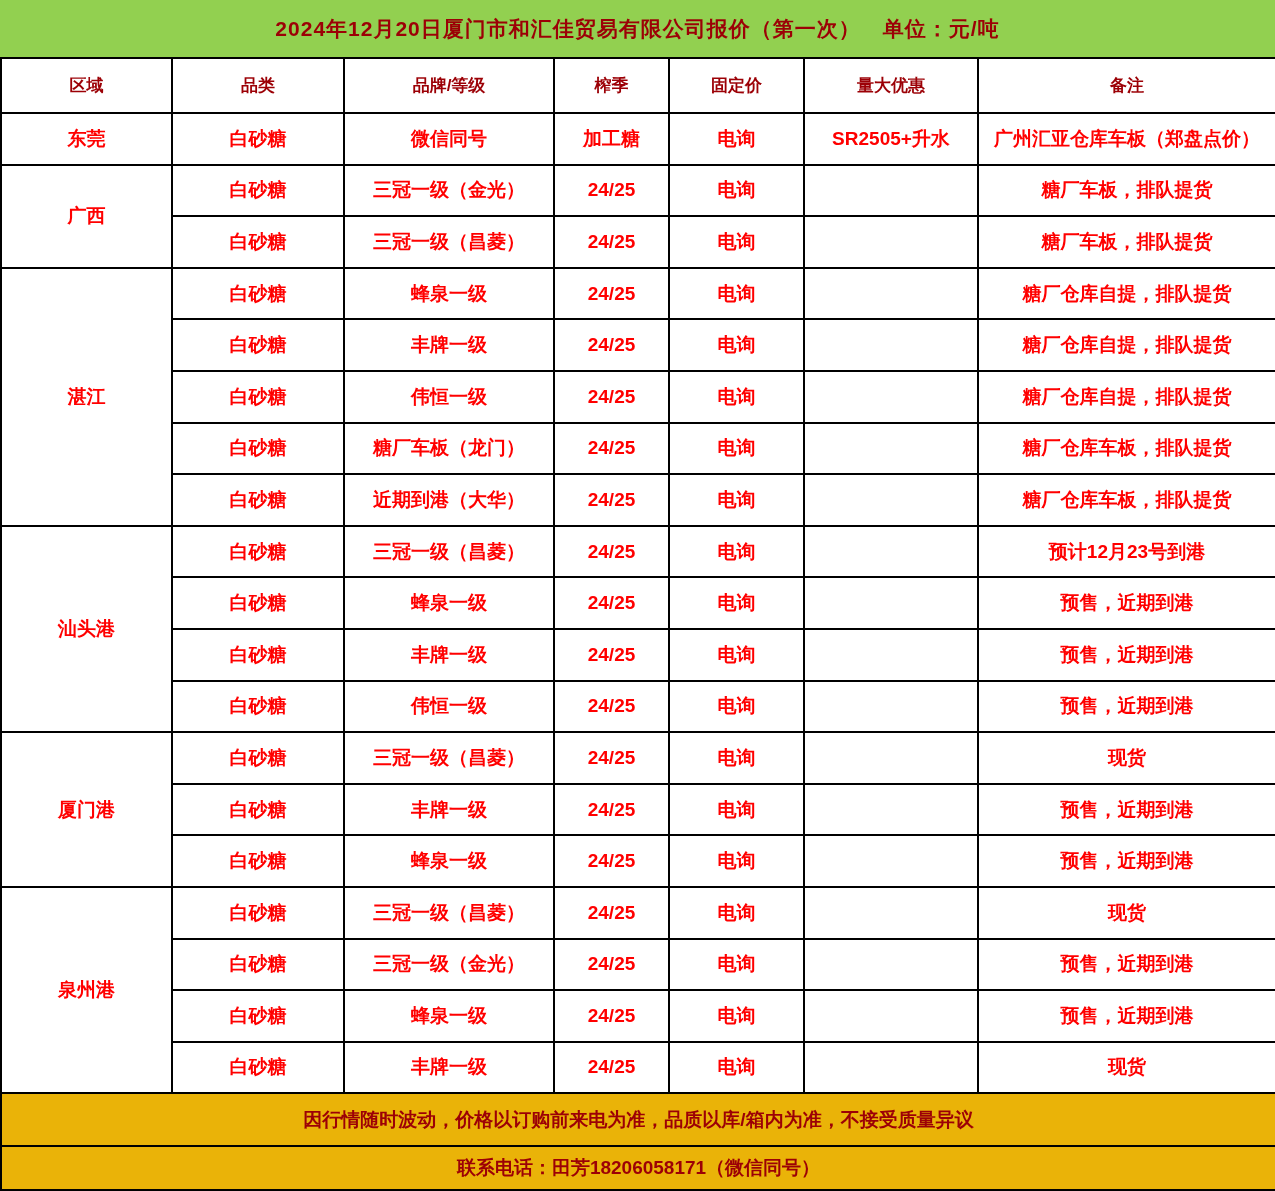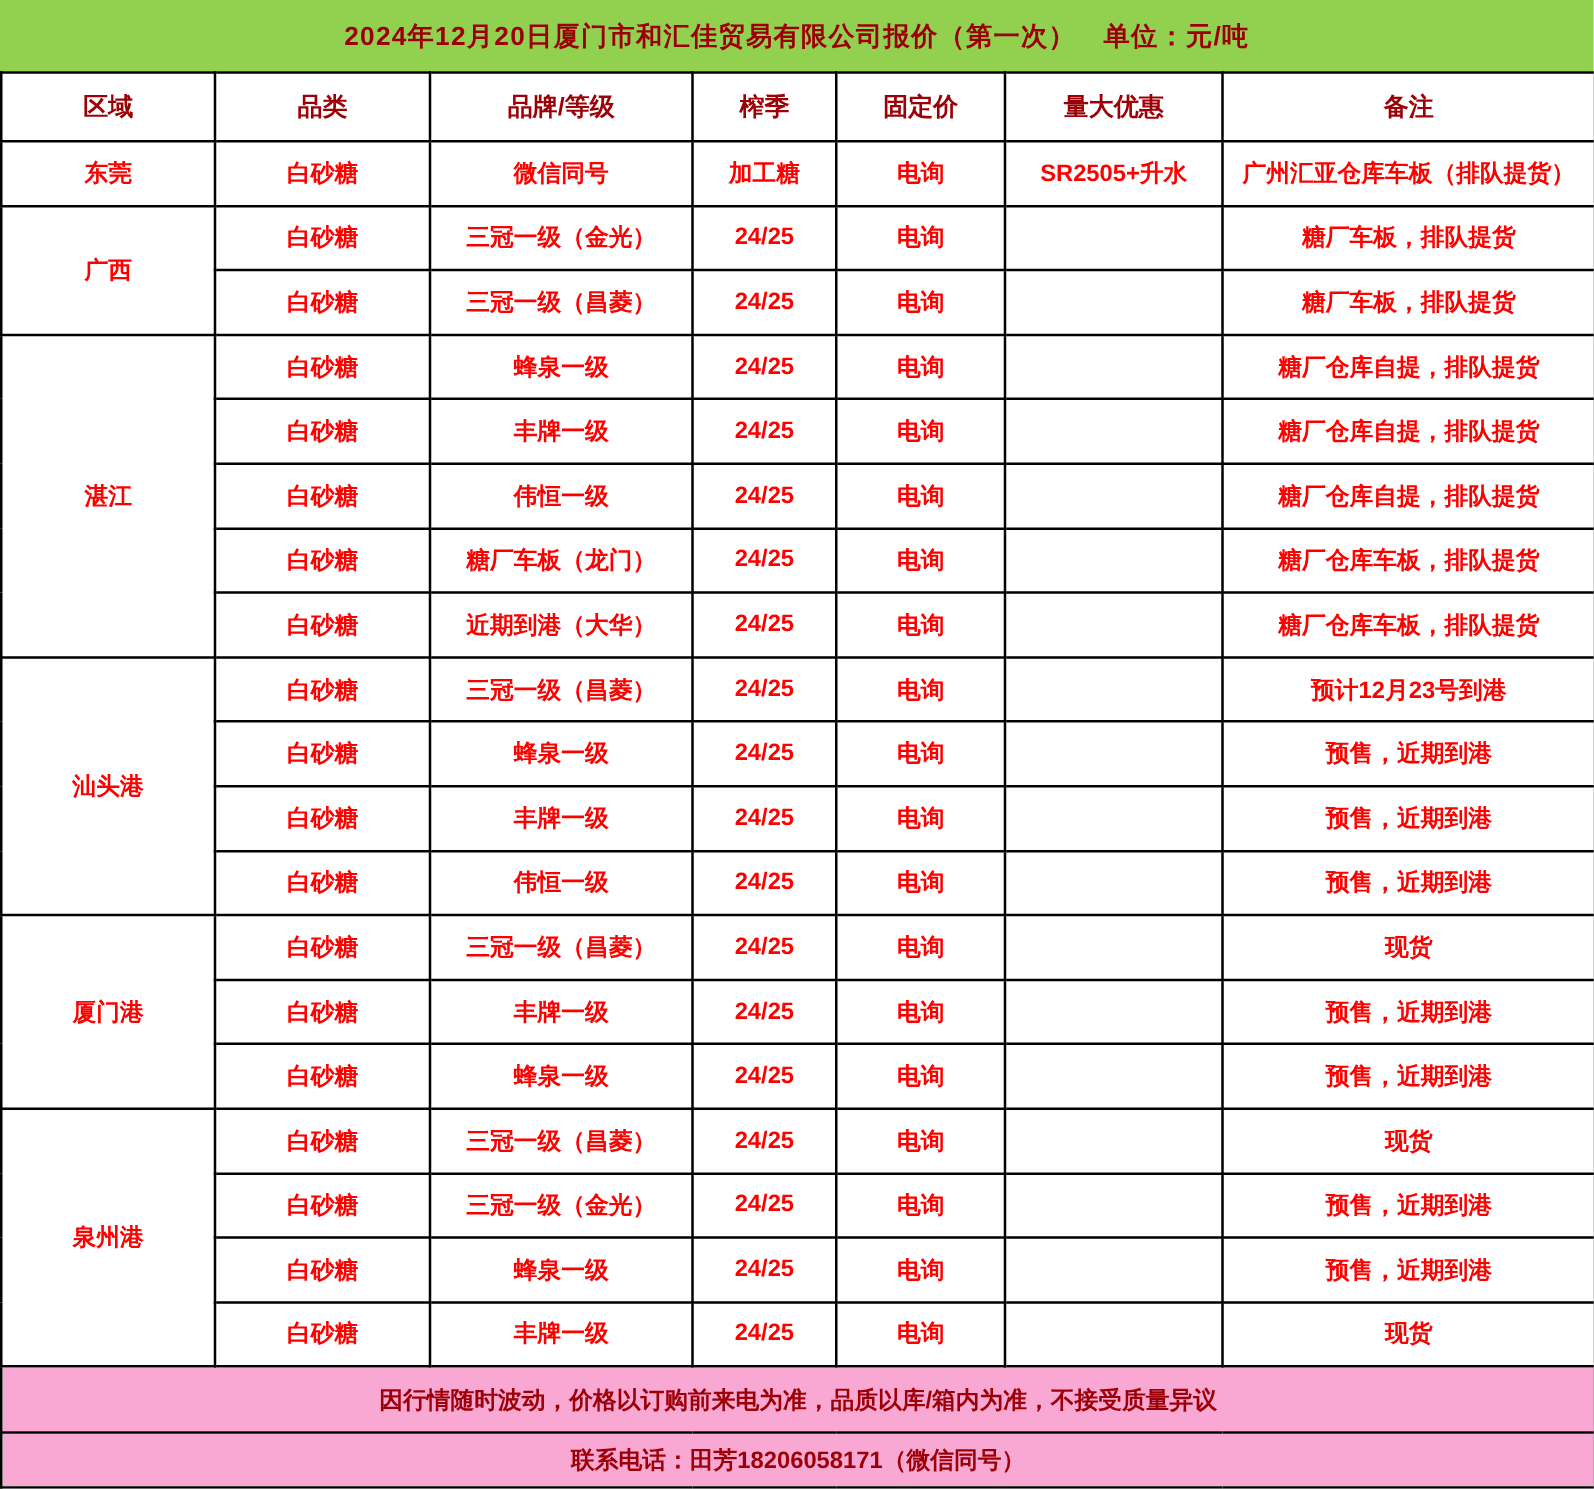--- a/index.html
+++ b/index.html
@@ -40,36 +40,36 @@
     border: 2px solid #000000;
     text-align: center;
     vertical-align: middle;
     padding: 0 2px;
     overflow: hidden;
     white-space: nowrap;
   }
   thead th {
     height: 53px;
     color: var(--dark-red, #9C0006);
-    font-size: 20px;
+    font-size: 17px;
     background: #ffffff;
   }
   tbody td {
     height: 49.6px;
     color: var(--bright-red, #FF0000);
     font-size: 19px;
     background: #ffffff;
   }
   tbody td.cell-region {
     color: var(--bright-red, #FF0000);
   }
   tfoot td {
     color: var(--dark-red, #9C0006);
     font-size: 19px;
-    background: #f9a8d4;
+    background: #eab308;
   }
   tfoot tr.disclaimer-row td { height: 51px; }
   tfoot tr.contact-row td { height: 42px; }
 </style>
 </head>
 <body>
 
 <div class="sheet">
 
   <div class="title-bar">
@@ -98,21 +98,21 @@
       </tr>
     </thead>
     <tbody id="rows">
         <tr>
           <td class="cell-region" rowspan="1">东莞</td>
           <td class="cell-category">白砂糖</td>
           <td class="cell-brand">微信同号</td>
           <td class="cell-season">加工糖</td>
           <td class="cell-fixed-price">电询</td>
           <td class="cell-zce-basis">SR2505+升水</td>
-          <td class="cell-remark">广州汇亚仓库车板（排队提货）</td>
+          <td class="cell-remark">广州汇亚仓库车板（郑盘点价）</td>
         </tr>
         <tr>
           <td class="cell-region" rowspan="2">广西</td>
           <td class="cell-category">白砂糖</td>
           <td class="cell-brand">三冠一级（金光）</td>
           <td class="cell-season">24/25</td>
           <td class="cell-fixed-price">电询</td>
           <td class="cell-zce-basis"></td>
           <td class="cell-remark">糖厂车板，排队提货</td>
         </tr>

